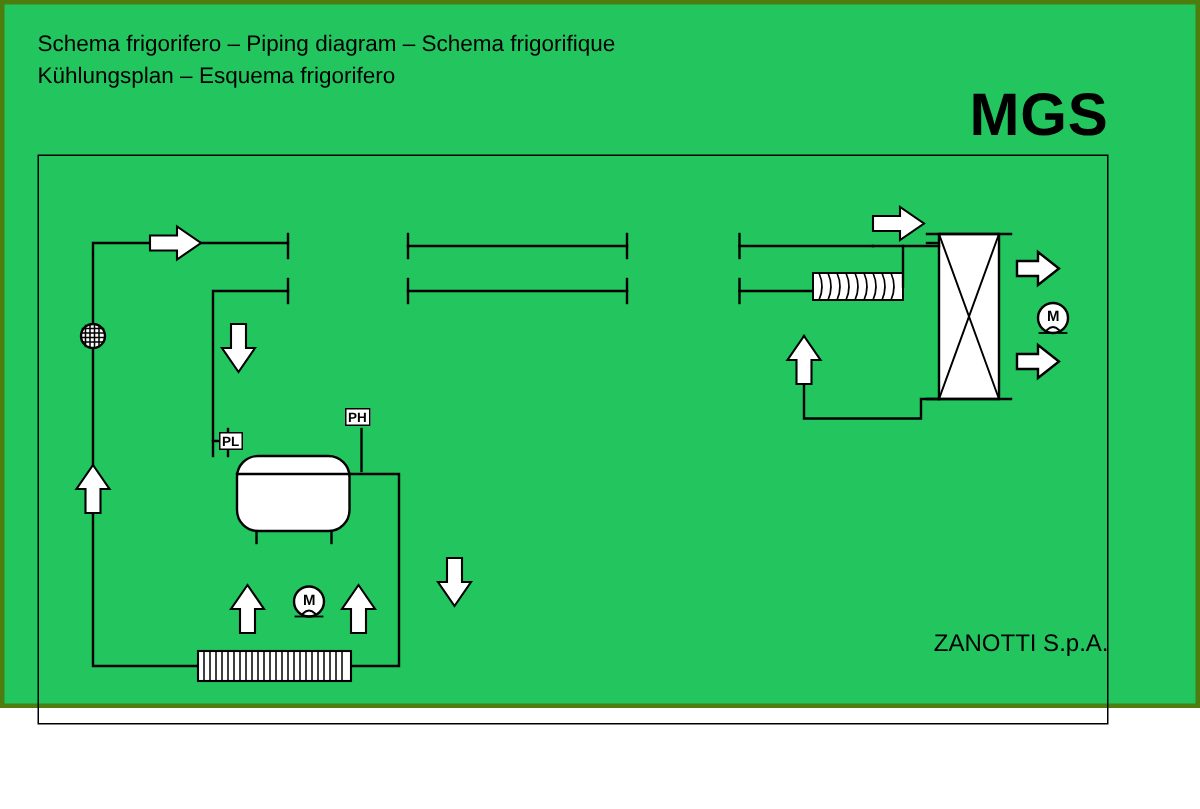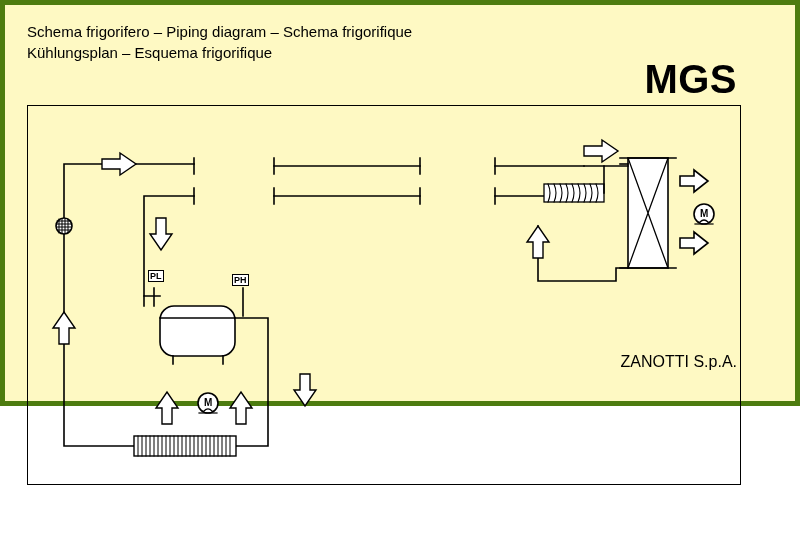--- a/index.html
+++ b/index.html
@@ -12,24 +12,24 @@
     height: 539px;
     font-family: "Liberation Sans", sans-serif;
     color: #000000;
     position: relative;
     overflow: hidden;
   }
   #page {
     position: absolute;
     left: 0; top: 0;
     width: 800px;
-    height: 406px;
-    border: 5px solid #4d7c0f;
+    height: 472px;
+    border: 3px solid #4d7c0f;
     box-sizing: border-box;
-    background: #fef9c3;
+    background: #22c55e;
   }
   .title-block {
     position: absolute;
     left: 22px;
     top: 16px;
     width: 620px;
   }
   .title-line {
     font-size: 15px;
     line-height: 21px;
@@ -76,21 +76,21 @@
     line-height: 10px;
   }
 </style>
 </head>
 <body>
 
 <div id="page">
 
   <div class="title-block">
     <div class="title-line">Schema frigorifero – Piping diagram – Schema frigorifique</div>
-    <div class="title-line">Kühlungsplan – Esquema frigorifique</div>
+    <div class="title-line">Kühlungsplan – Esquema frigorifero</div>
   </div>
 
   <div class="brand">MGS</div>
 
   <div id="diagram-frame">
 
     <svg id="svg-layer" viewBox="0 0 714 380" xmlns="http://www.w3.org/2000/svg">
       <g stroke="#000" stroke-width="1.6" fill="none" stroke-linecap="square">
 
         <path d="M36 120 L36 58 L166 58"></path>
@@ -197,21 +197,21 @@
           <path d="M134 318 L134 302 L128 302 L139 286 L150 302 L144 302 L144 318 Z"></path>
           <path d="M208 318 L208 302 L202 302 L213 286 L224 302 L218 302 L218 318 Z"></path>
 
           <path d="M556 40 L574 40 L574 34 L590 45 L574 56 L574 50 L556 50 Z"></path>
           <path d="M505 152 L505 136 L499 136 L510 120 L521 136 L515 136 L515 152 Z"></path>
         </g>
 
       </g>
     </svg>
 
-    <div class="lbl" style="left:120px; top:164px;">PL</div>
+    <div class="lbl" style="left:120px; top:184px;">PL</div>
     <div class="lbl" style="left:204px; top:168px;">PH</div>
 
     <div style="position:absolute; left:176px; top:291px; font-size:10px; font-weight:bold;">M</div>
     <div style="position:absolute; left:672px; top:102px; font-size:10px; font-weight:bold;">M</div>
 
   </div>
 
   <div class="footer">ZANOTTI S.p.A.</div>
 
 </div>

